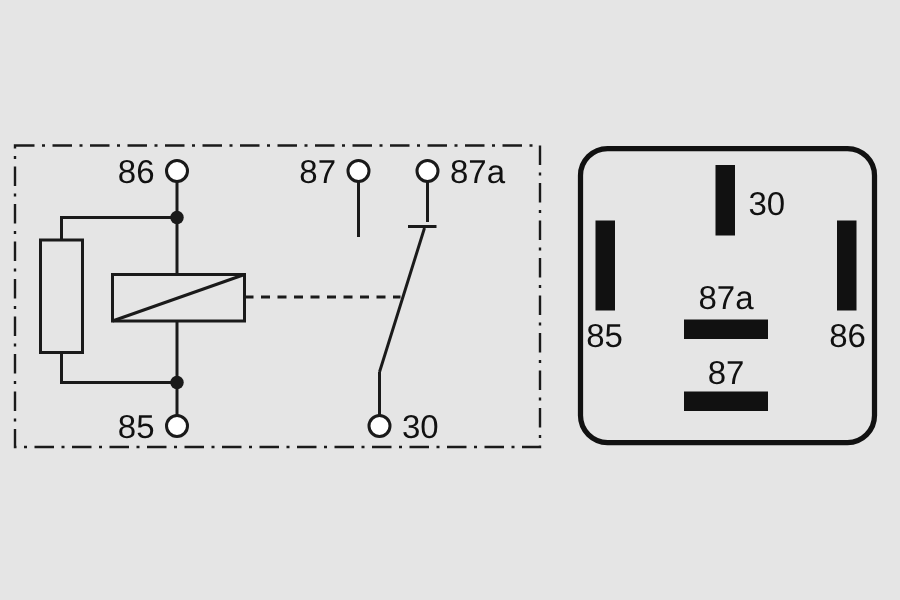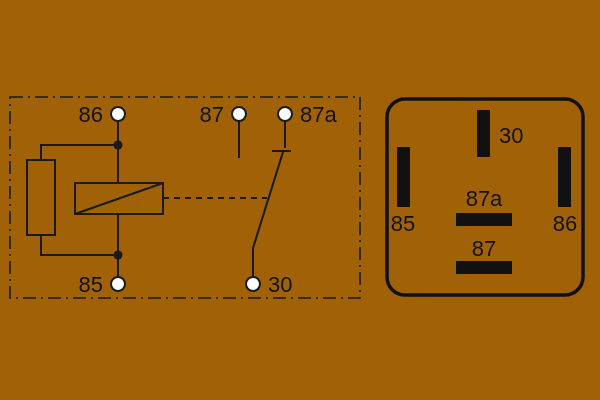--- a/index.html
+++ b/index.html
@@ -4,21 +4,21 @@
 <style>
   html, body {
     margin: 0;
     padding: 0;
     background: #ffffff;
   }
   .canvas {
     position: relative;
     width: 600px;
     height: 400px;
-    background: #a16207;
+    background: #e5e5e5;
     overflow: hidden;
     font-family: "Liberation Sans", "DejaVu Sans", sans-serif;
   }
   svg text {
     font-family: "Liberation Sans", "DejaVu Sans", sans-serif;
     font-size: 22px;
     fill: #111111;
   }
 </style>
 </head>

